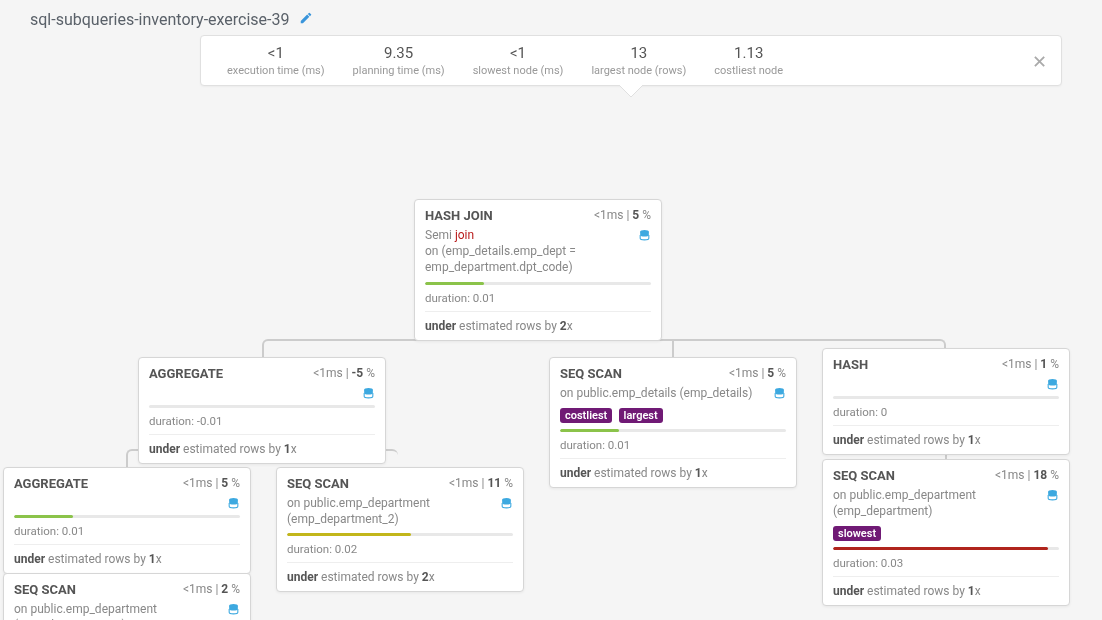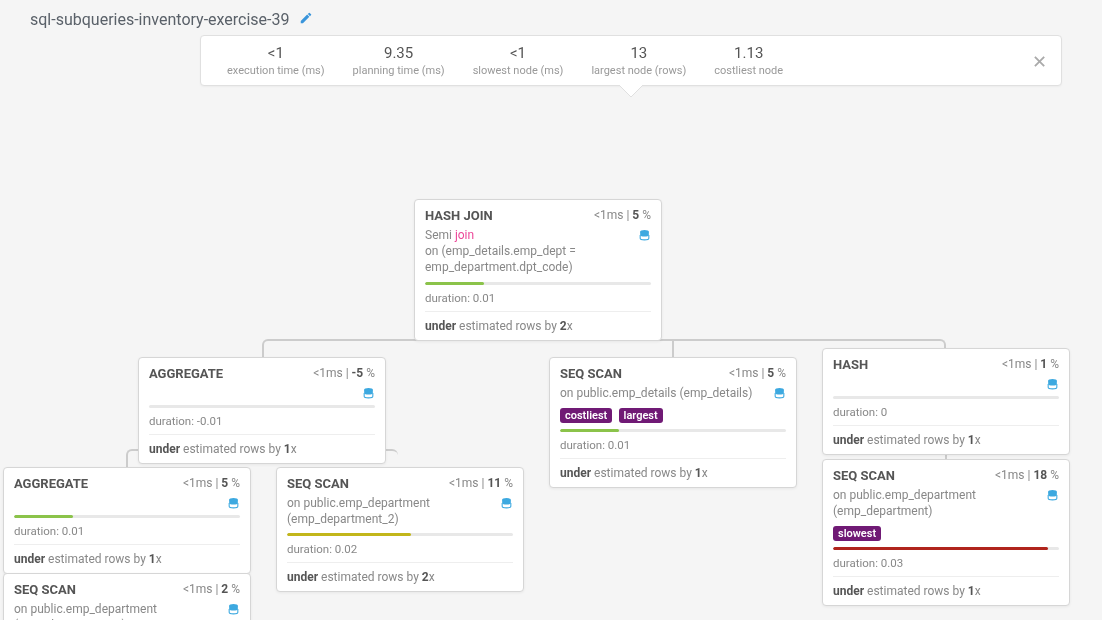--- a/index.html
+++ b/index.html
@@ -200,21 +200,21 @@
   <div class="vline" style="left:261px; top:340px; height:12px;"></div>
   <div class="vline" style="left:125px; top:460px; height:14px;"></div>
   <div class="vline" style="left:945px; top:342px; height:18px;"></div>
 
   <div class="node" style="left:414px; top:100px;">
     <div class="node-hd">
       <span class="node-title">HASH JOIN</span>
       <span class="node-metrics"><span>&lt;1</span>ms | <b>5</b> %</span>
     </div>
     <div class="detail-row">
-      <span>Semi </span><span style="color:#ec4899">join</span><br><span>on (emp_details.emp_dept = emp_department.dpt_code)</span>
+      <span>Semi </span><span style="color:#b91c1c">join</span><br><span>on (emp_details.emp_dept = emp_department.dpt_code)</span>
       <span class="db-icon"><svg width="13" height="13" viewBox="0 0 24 24" fill="currentColor">
             <ellipse cx="12" cy="5" rx="8" ry="3"></ellipse>
             <path d="M4 5v6c0 1.66 3.58 3 8 3s8-1.34 8-3V5"></path>
             <path d="M4 11v6c0 1.66 3.58 3 8 3s8-1.34 8-3v-6" fill="none" stroke="currentColor" stroke-width="2"></path>
           </svg></span>
     </div>
     <div class="bar bar-green">
         <div class="bar-fill" style="width:26%"></div>
       </div>
     <div class="dur-line">duration: 0.01</div>

